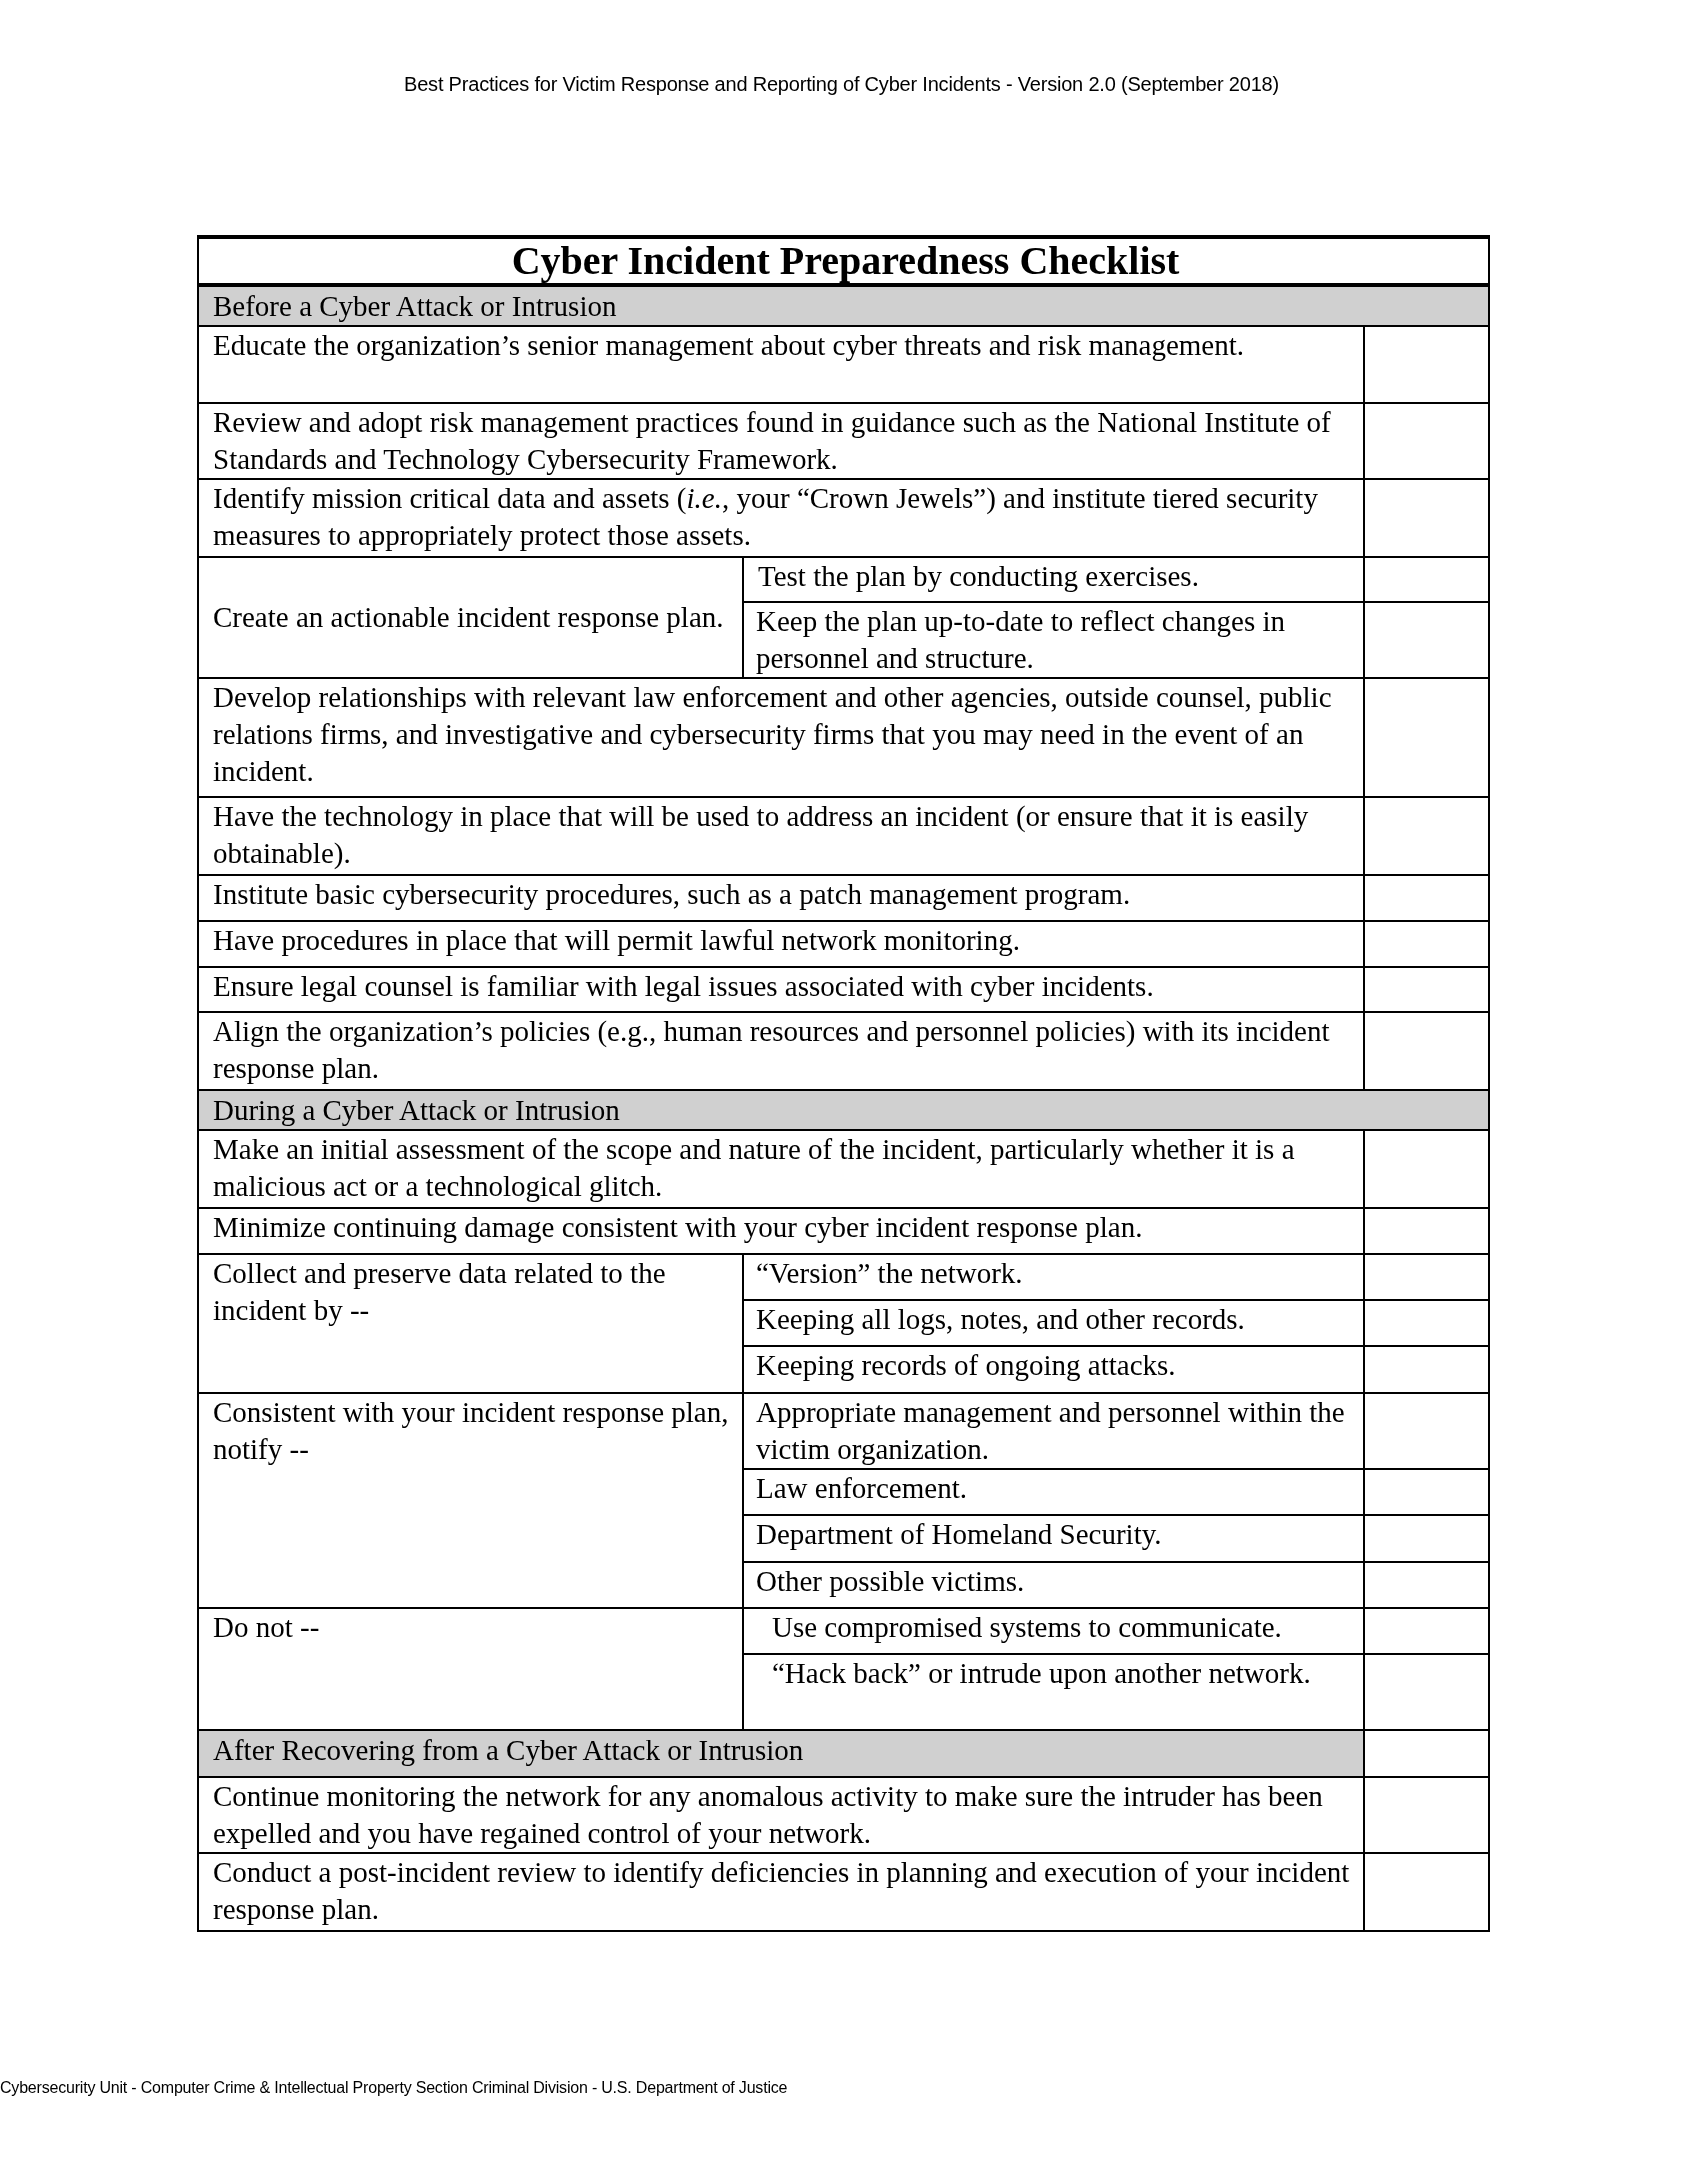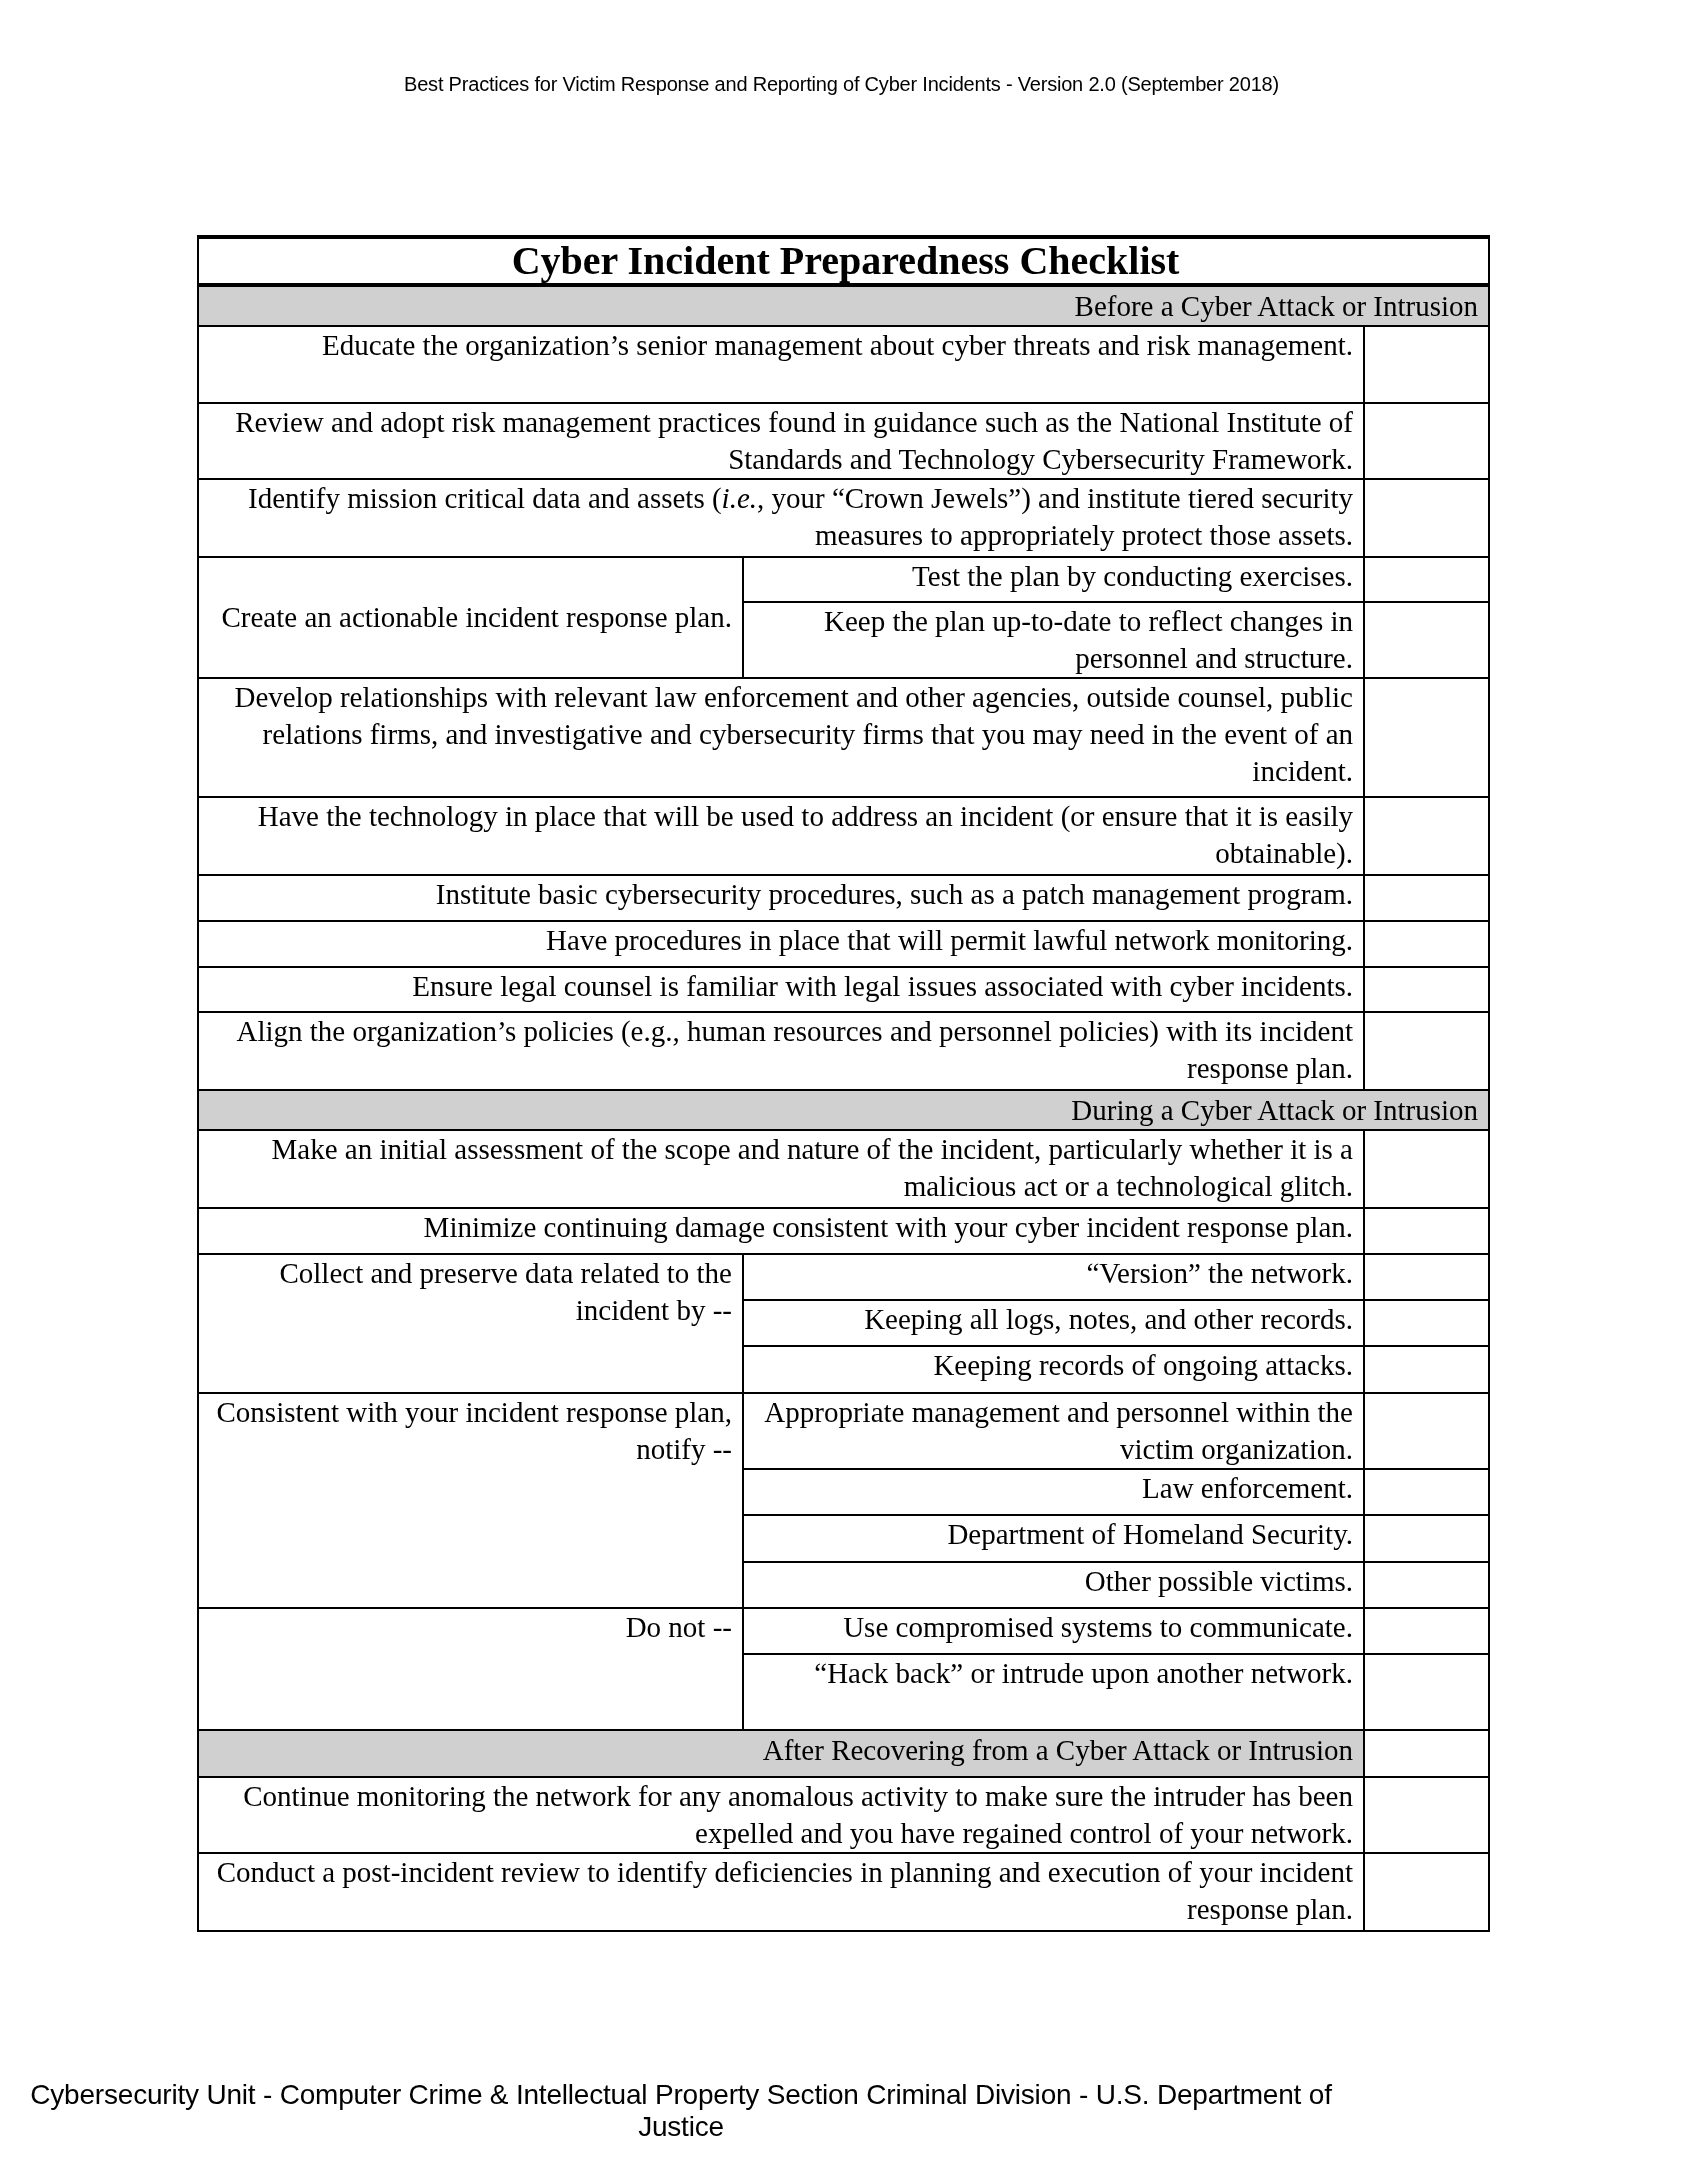--- a/index.html
+++ b/index.html
@@ -2,32 +2,31 @@
 <html><head>
 <meta charset="utf-8">
 <style>
   html, body { margin: 0; padding: 0; background: #ffffff; }
   body { width: 1683px; height: 2178px; position: relative; overflow: hidden; color: #000; }
   .running-header {
     position: absolute; top: 73px; left: 0; width: 1683px; text-align: center;
     font-family: "Liberation Sans", sans-serif; font-size: 20px; letter-spacing: -0.2px;
   }
   .running-footer {
-    position: absolute; top: 2079px; left: 0; width: 1362px; text-align: center;
-    font-family: "Liberation Sans", sans-serif; font-size: 28px; letter-spacing: -0.2px;
+    position: absolute; top: 2079px; left: 0; width: 1362px; text-align: left;
+    font-family: "Liberation Sans", sans-serif; font-size: 16px; letter-spacing: -0.2px;
   }
   .checklist {
     position: absolute; left: 197px; top: 235px; width: 1290px;
     border-collapse: collapse; table-layout: fixed;
     font-family: "Liberation Serif", serif; font-size: 29px; line-height: 37px;
   }
   .checklist td {
     border: 2.5px solid #000; padding: 0 10px 0 14px; vertical-align: top;
     box-sizing: border-box;
-    text-align: right;
   }
   .checklist td.cb { padding: 0; }
   .checklist .title-cell {
     font-weight: bold; text-align: center; font-size: 40px; line-height: 44px;
     border-top: 4px solid #000; border-bottom: 4px solid #000;
   }
   .checklist .section-cell { background: #d0d0d0; line-height: 37px; padding-top: 1px; }
   .checklist .mid { vertical-align: middle; }
   .checkbox-cell { cursor: pointer; }
   i { font-style: italic; }

